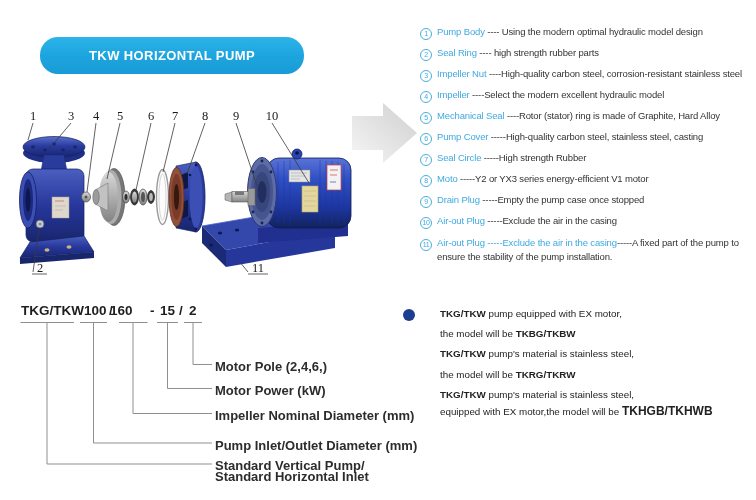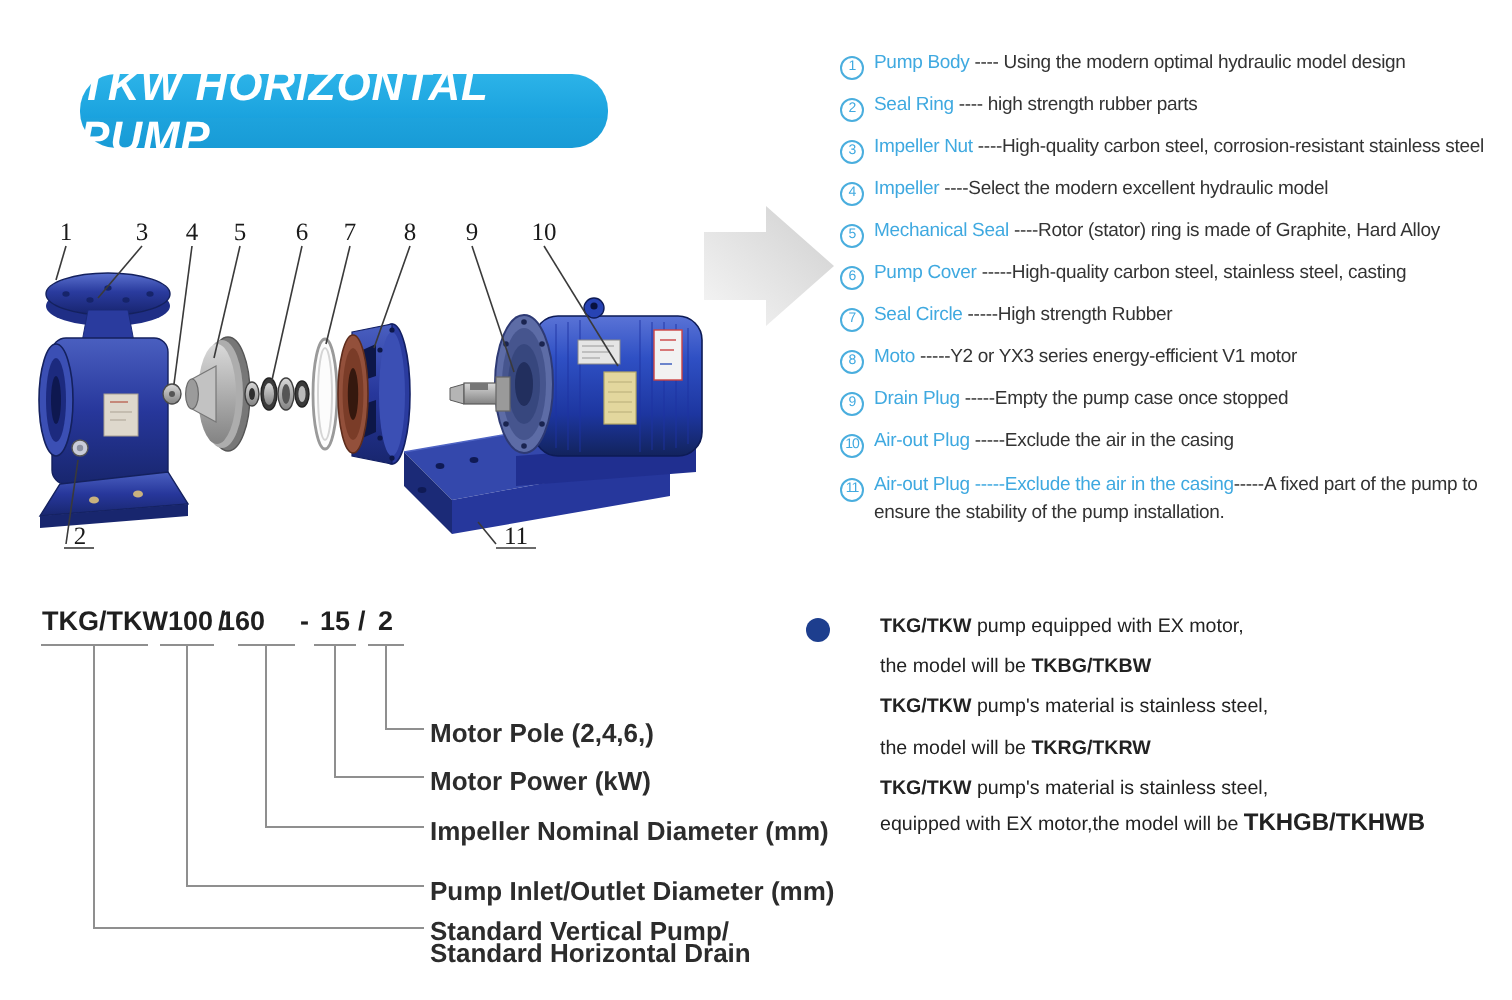--- a/index.html
+++ b/index.html
@@ -5,21 +5,21 @@
   html,body{margin:0;padding:0;background:#ffffff;}
   body{width:756px;height:500px;position:relative;overflow:hidden;
        font-family:"Liberation Sans", sans-serif;color:#222;}
   .abs{position:absolute;}
 
   
   .banner{left:40px;top:37px;width:264px;height:37px;border-radius:18px;
           background:linear-gradient(180deg,#2cb3e8 0%,#1aa2de 60%,#13549e0d 60%,#189bd6 100%);
           background-color:#1ea7e0;
           display:flex;align-items:center;justify-content:center;}
-  .banner span{color:#fff;font-weight:bold;font-size:22px;letter-spacing:.4px;font-style:italic;}
+  .banner span{color:#fff;font-weight:bold;font-size:13px;letter-spacing:.4px;}
 
   
   .parts{left:420px;top:26px;width:334px;}
   .pitem{margin:0;height:21px;font-size:9.5px;letter-spacing:-0.15px;color:#333;
          padding-left:17px;text-indent:-17px;white-space:nowrap;}
   .pitem.wrap{height:auto;white-space:normal;line-height:11px;margin-top:1px;}
   .circ{display:inline-block;width:10px;height:10px;border:1px solid #4aaede;border-radius:50%;
         color:#3fa9e0;font-size:7px;line-height:10px;text-align:center;letter-spacing:-0.5px;
         vertical-align:-1px;margin-right:5px;text-indent:0;}
   .pname{color:#3fa9e0;}
@@ -284,21 +284,21 @@
   <span class="seg" style="left:179px">/</span>
   <span class="seg" style="left:189px">2</span>
 </div>
 
 <div>
   <div class="mlabel" style="left:215px;top:359px">Motor Pole (2,4,6,)</div>
   <div class="mlabel" style="left:215px;top:383px">Motor Power (kW)</div>
   <div class="mlabel" style="left:215px;top:408px">Impeller Nominal Diameter (mm)</div>
   <div class="mlabel" style="left:215px;top:437.5px">Pump Inlet/Outlet Diameter (mm)</div>
   <div class="mlabel" style="left:215px;top:458px">Standard Vertical Pump/</div>
-  <div class="mlabel" style="left:215px;top:469px">Standard Horizontal Drain</div>
+  <div class="mlabel" style="left:215px;top:469px">Standard Horizontal Inlet</div>
 </div>
 
 <div class="abs bullet"></div>
 <div class="abs variants">
   <div class="vline"><span class="lead">TKG/TKW</span><span> pump equipped with EX motor,</span></div>
   <div class="vline"><span>the model will be </span><span class="model">TKBG/TKBW</span></div>
   <div class="vline"><span class="lead">TKG/TKW</span><span> pump's material is stainless steel,</span></div>
   <div class="vline"><span>the model will be </span><span class="model">TKRG/TKRW</span></div>
   <div class="vline"><span class="lead">TKG/TKW</span><span> pump's material is stainless steel,</span></div>
   <div class="vline tight"><span>equipped with EX motor,the model will be </span><span class="model big">TKHGB/TKHWB</span></div>

